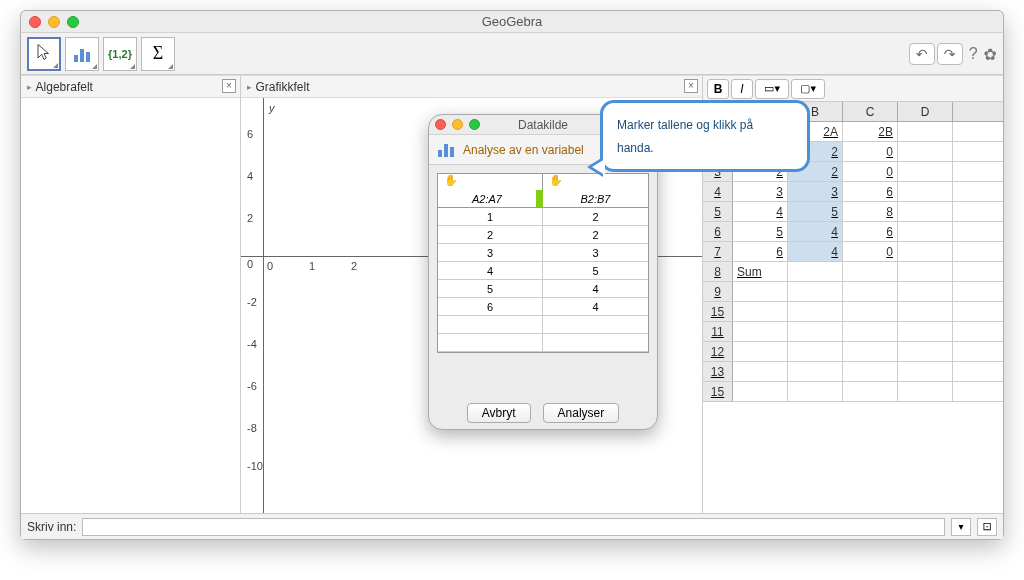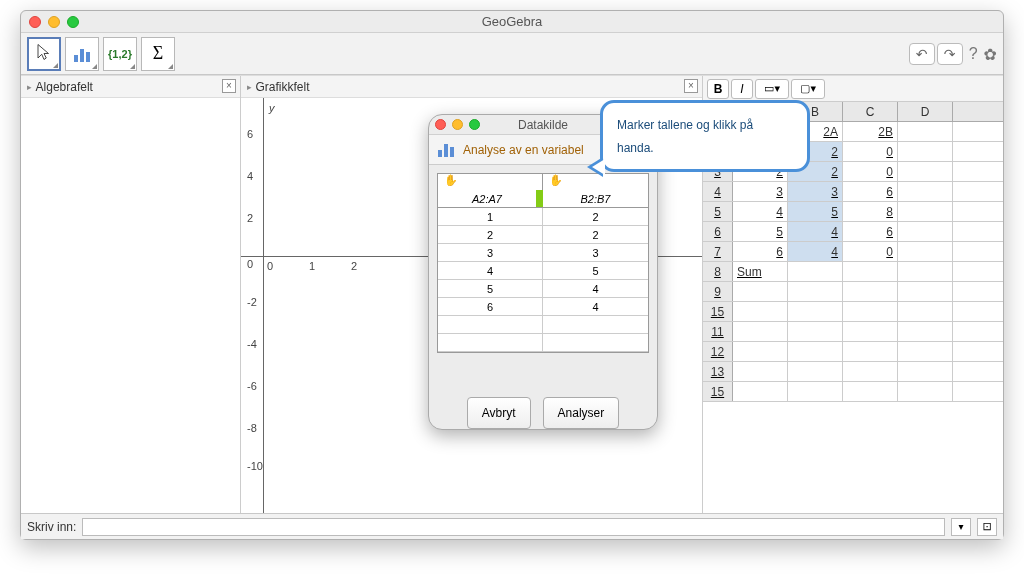--- a/index.html
+++ b/index.html
@@ -73,21 +73,21 @@
 .dlg-table { border: 1px solid #999; background: #fff; }
 .hand-row { display: flex; height: 16px; }
 .hand-row div { width: 50%; text-align: left; padding-left: 6px; font-size: 11px; }
 .hand-row div:first-child { border-right: 1px solid #999; }
 .range-row { display: flex; height: 18px; border-bottom: 1px solid #999; }
 .range-row div { width: 50%; text-align: center; line-height: 18px; font-size: 11px; font-style: italic; }
 .range-row div:first-child { border-right: 7px solid #84cc16; }
 .data-row { display: flex; height: 18px; border-bottom: 1px solid #ccc; }
 .data-row div { width: 50%; text-align: center; line-height: 18px; font-size: 11px; }
 .data-row div:first-child { border-right: 1px solid #ccc; }
-.dlg-btns { height: 32px; display: flex; justify-content: center; gap: 12px; }
+.dlg-btns { height: 32px; display: flex; align-items: center; justify-content: center; gap: 12px; }
 .dlg-btn { padding: 2px 14px; border: 1px solid #aaa; border-radius: 4px; background: linear-gradient(#fff,#eee); font-size: 12px; }
 
 .callout { position: absolute; left: 600px; top: 100px; width: 210px; background: #fff; border: 3px solid #4a90d9; border-radius: 14px; padding: 10px 14px; z-index: 10; font-size: 17px; color: #1b4c7a; line-height: 1.35; font-family: Georgia, serif; }
 .callout::before { content: ""; position: absolute; left: -16px; top: 54px; width: 0; height: 0; border-top: 10px solid transparent; border-bottom: 10px solid transparent; border-right: 16px solid #4a90d9; }
 .callout::after { content: ""; position: absolute; left: -11px; top: 56px; width: 0; height: 0; border-top: 8px solid transparent; border-bottom: 8px solid transparent; border-right: 13px solid #fff; }
 </style>
 </head>
 <body>
 
 <div class="window">

